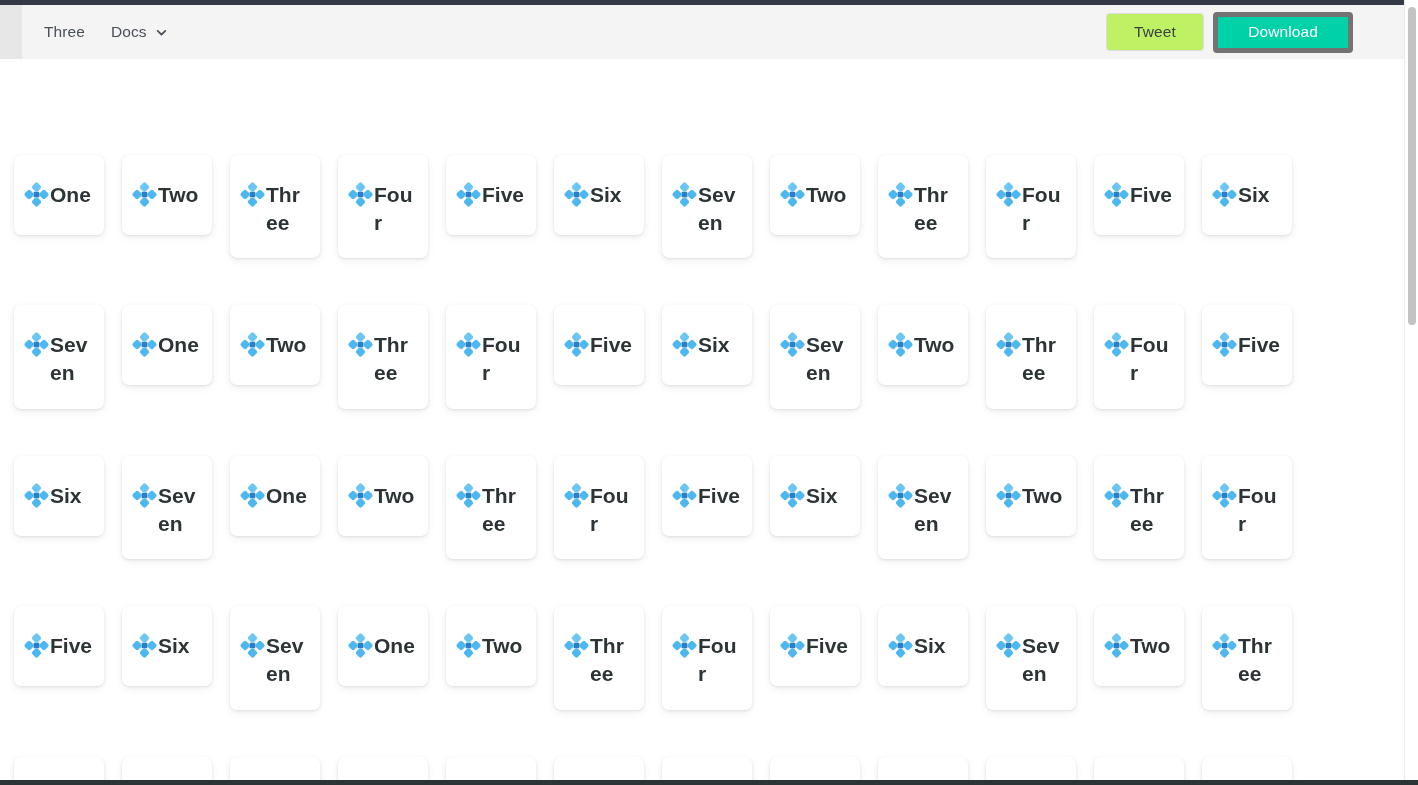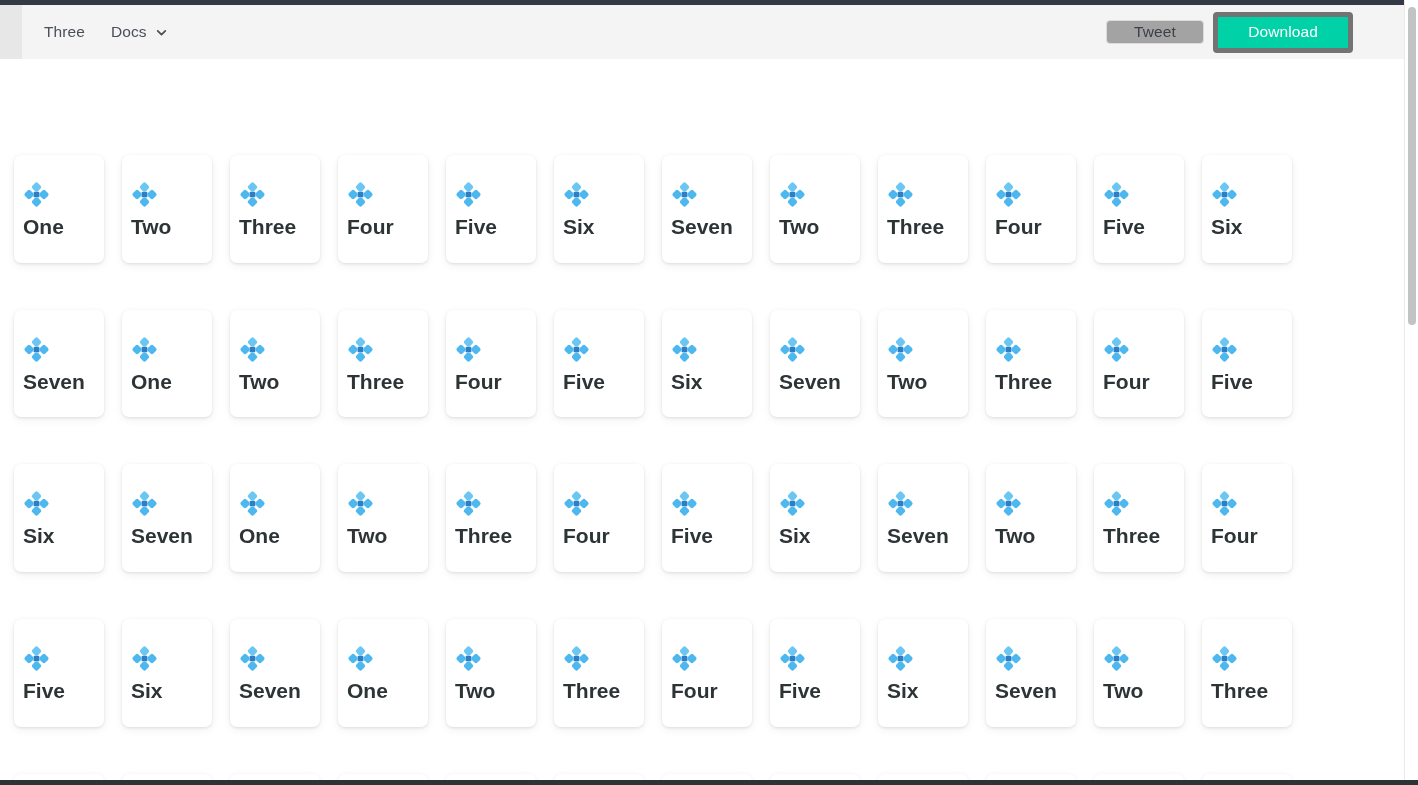--- a/index.html
+++ b/index.html
@@ -102,22 +102,22 @@
     cursor: pointer;
     display: inline-flex;
     align-items: center;
     justify-content: center;
     box-sizing: border-box;
     white-space: nowrap;
     letter-spacing: 0.1px;
   }
   .btn-outline {
     width: 98px;
-    height: 24px;
-    background: #a3a3a3;
+    height: 38px;
+    background: #bef264;
     border: 1px solid #dcdcdd;
     color: #3c4148;
   }
   .btn-primary {
     width: 140px;
     height: 41px;
     background: #00d1a7;
     border: 5px solid #737373;
     color: #ffffff;
   }
@@ -139,21 +139,21 @@
 
   .card {
     width: 90px;
     margin: 0 18px 47px 0;
     background: #ffffff;
     border-radius: 7px;
     box-shadow: 0 1px 3px rgba(0,0,0,0.10), 0 3px 10px rgba(0,0,0,0.055);
     padding: 26px 9px 22px 9px;
     box-sizing: border-box;
     display: flex;
-    flex-direction: column;
+    flex-direction: row;
     align-items: flex-start;
     cursor: pointer;
     align-self: flex-start;
   }
   .card-icon {
     width: 27px;
     height: 27px;
     margin-bottom: 5px;
     flex: 0 0 auto;
     line-height: 0;

